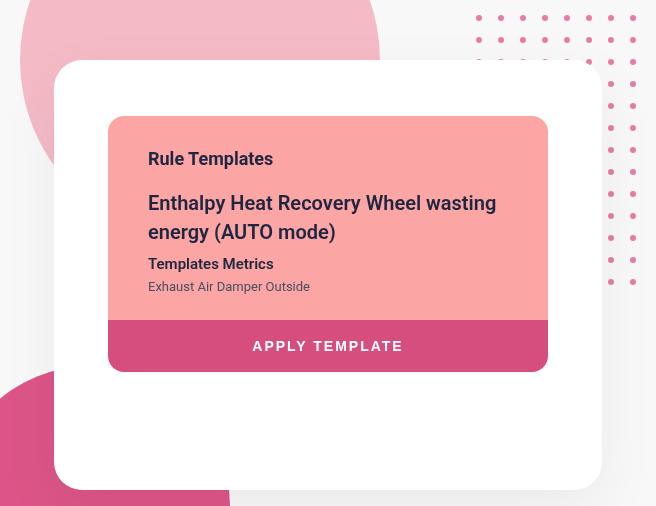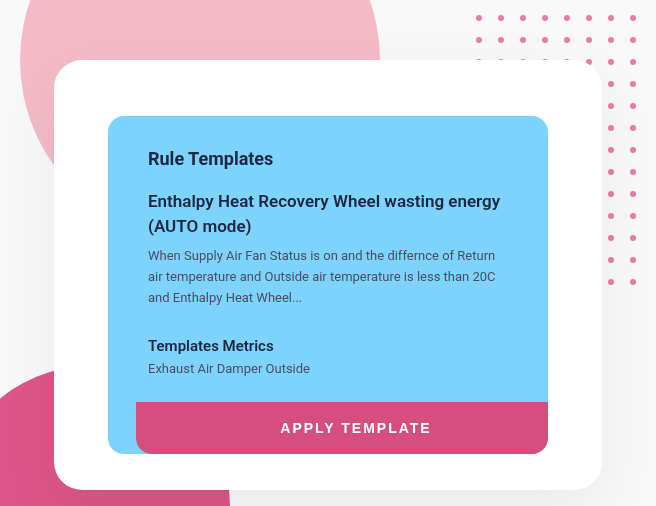--- a/index.html
+++ b/index.html
@@ -61,38 +61,38 @@
       width: 548px;
       height: 430px;
       background: #ffffff;
       border-radius: 28px;
       box-shadow: 0 20px 60px rgba(0,0,0,0.06);
       padding: 56px 54px 0 54px;
     }
     
     .inner-card {
       width: 100%;
-      background: #7dd3fc;
+      background: #fca5a5;
       border-radius: 16px;
       overflow: hidden;
     }
     
     .content {
       padding: 32px 40px 26px 40px;
     }
     
     .section-title {
       font-size: 18px;
       font-weight: 700;
       color: #1f2640;
       margin-bottom: 20px;
     }
     
     .rule-title {
-      font-size: 17px;
+      font-size: 20px;
       font-weight: 600;
       color: #1f2640;
       line-height: 1.45;
       margin-bottom: 8px;
     }
     
     .rule-desc {
       font-size: 13px;
       color: #4a4e63;
       line-height: 1.6;
@@ -116,21 +116,20 @@
       background: #d54e7d;
       color: #ffffff;
       border: none;
       padding: 18px 0;
       font-size: 14px;
       font-weight: 700;
       letter-spacing: 2px;
       text-transform: uppercase;
       cursor: pointer;
       border-radius: 0 0 16px 16px;
-      margin-left: 28px;
     }
   </style>
 </head>
 <body>
 
 <div class="bg-circle-top"></div>
 <div class="bg-circle-bottom"></div>
 
 <div class="dot-grid">
   <div class="dot"></div>
@@ -237,19 +236,18 @@
     <div class="dot"></div>
     <div class="dot"></div>
     <div class="dot"></div>
 </div>
 
 <div class="outer-card">
   <div class="inner-card">
     <div class="content">
       <h2 class="section-title">Rule Templates</h2>
       <h3 class="rule-title">Enthalpy Heat Recovery Wheel wasting energy (AUTO mode)</h3>
-      <p class="rule-desc">When Supply Air Fan Status is on and the differnce of Return air temperature and Outside air temperature is less than 20C and Enthalpy Heat Wheel...</p>
       <h4 class="metrics-title">Templates Metrics</h4>
       <p class="metrics-value">Exhaust Air Damper Outside</p>
     </div>
     <button class="apply-btn">APPLY TEMPLATE</button>
   </div>
 </div>
 
 </body></html>

